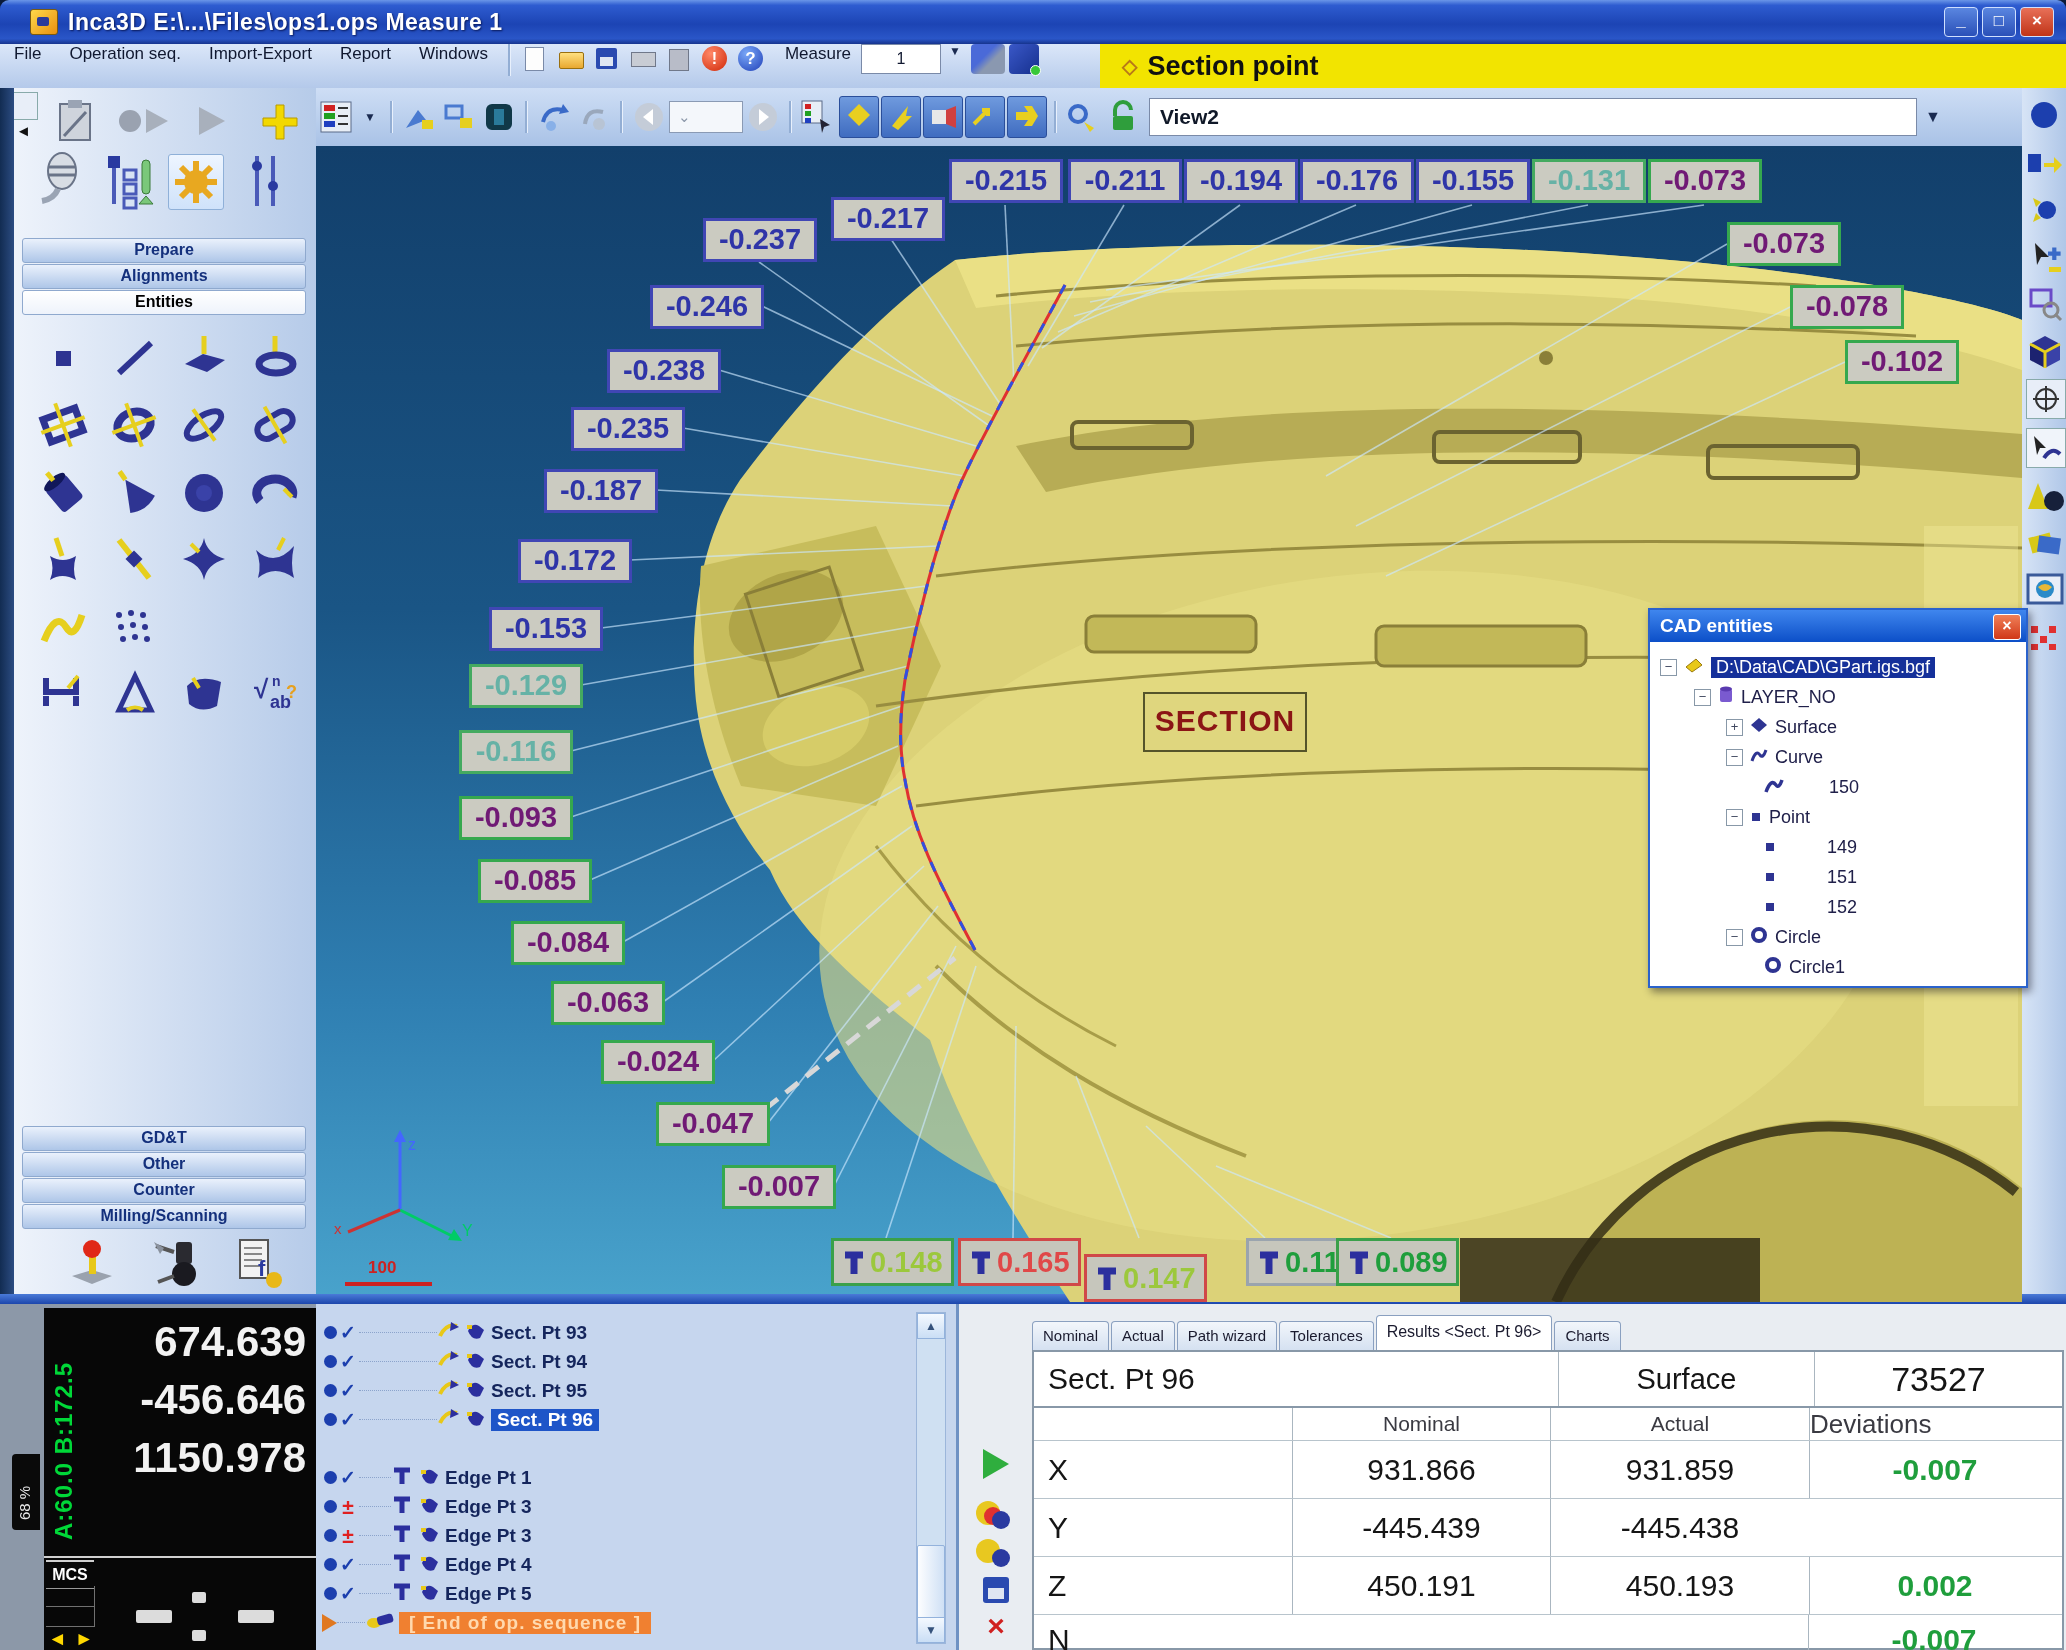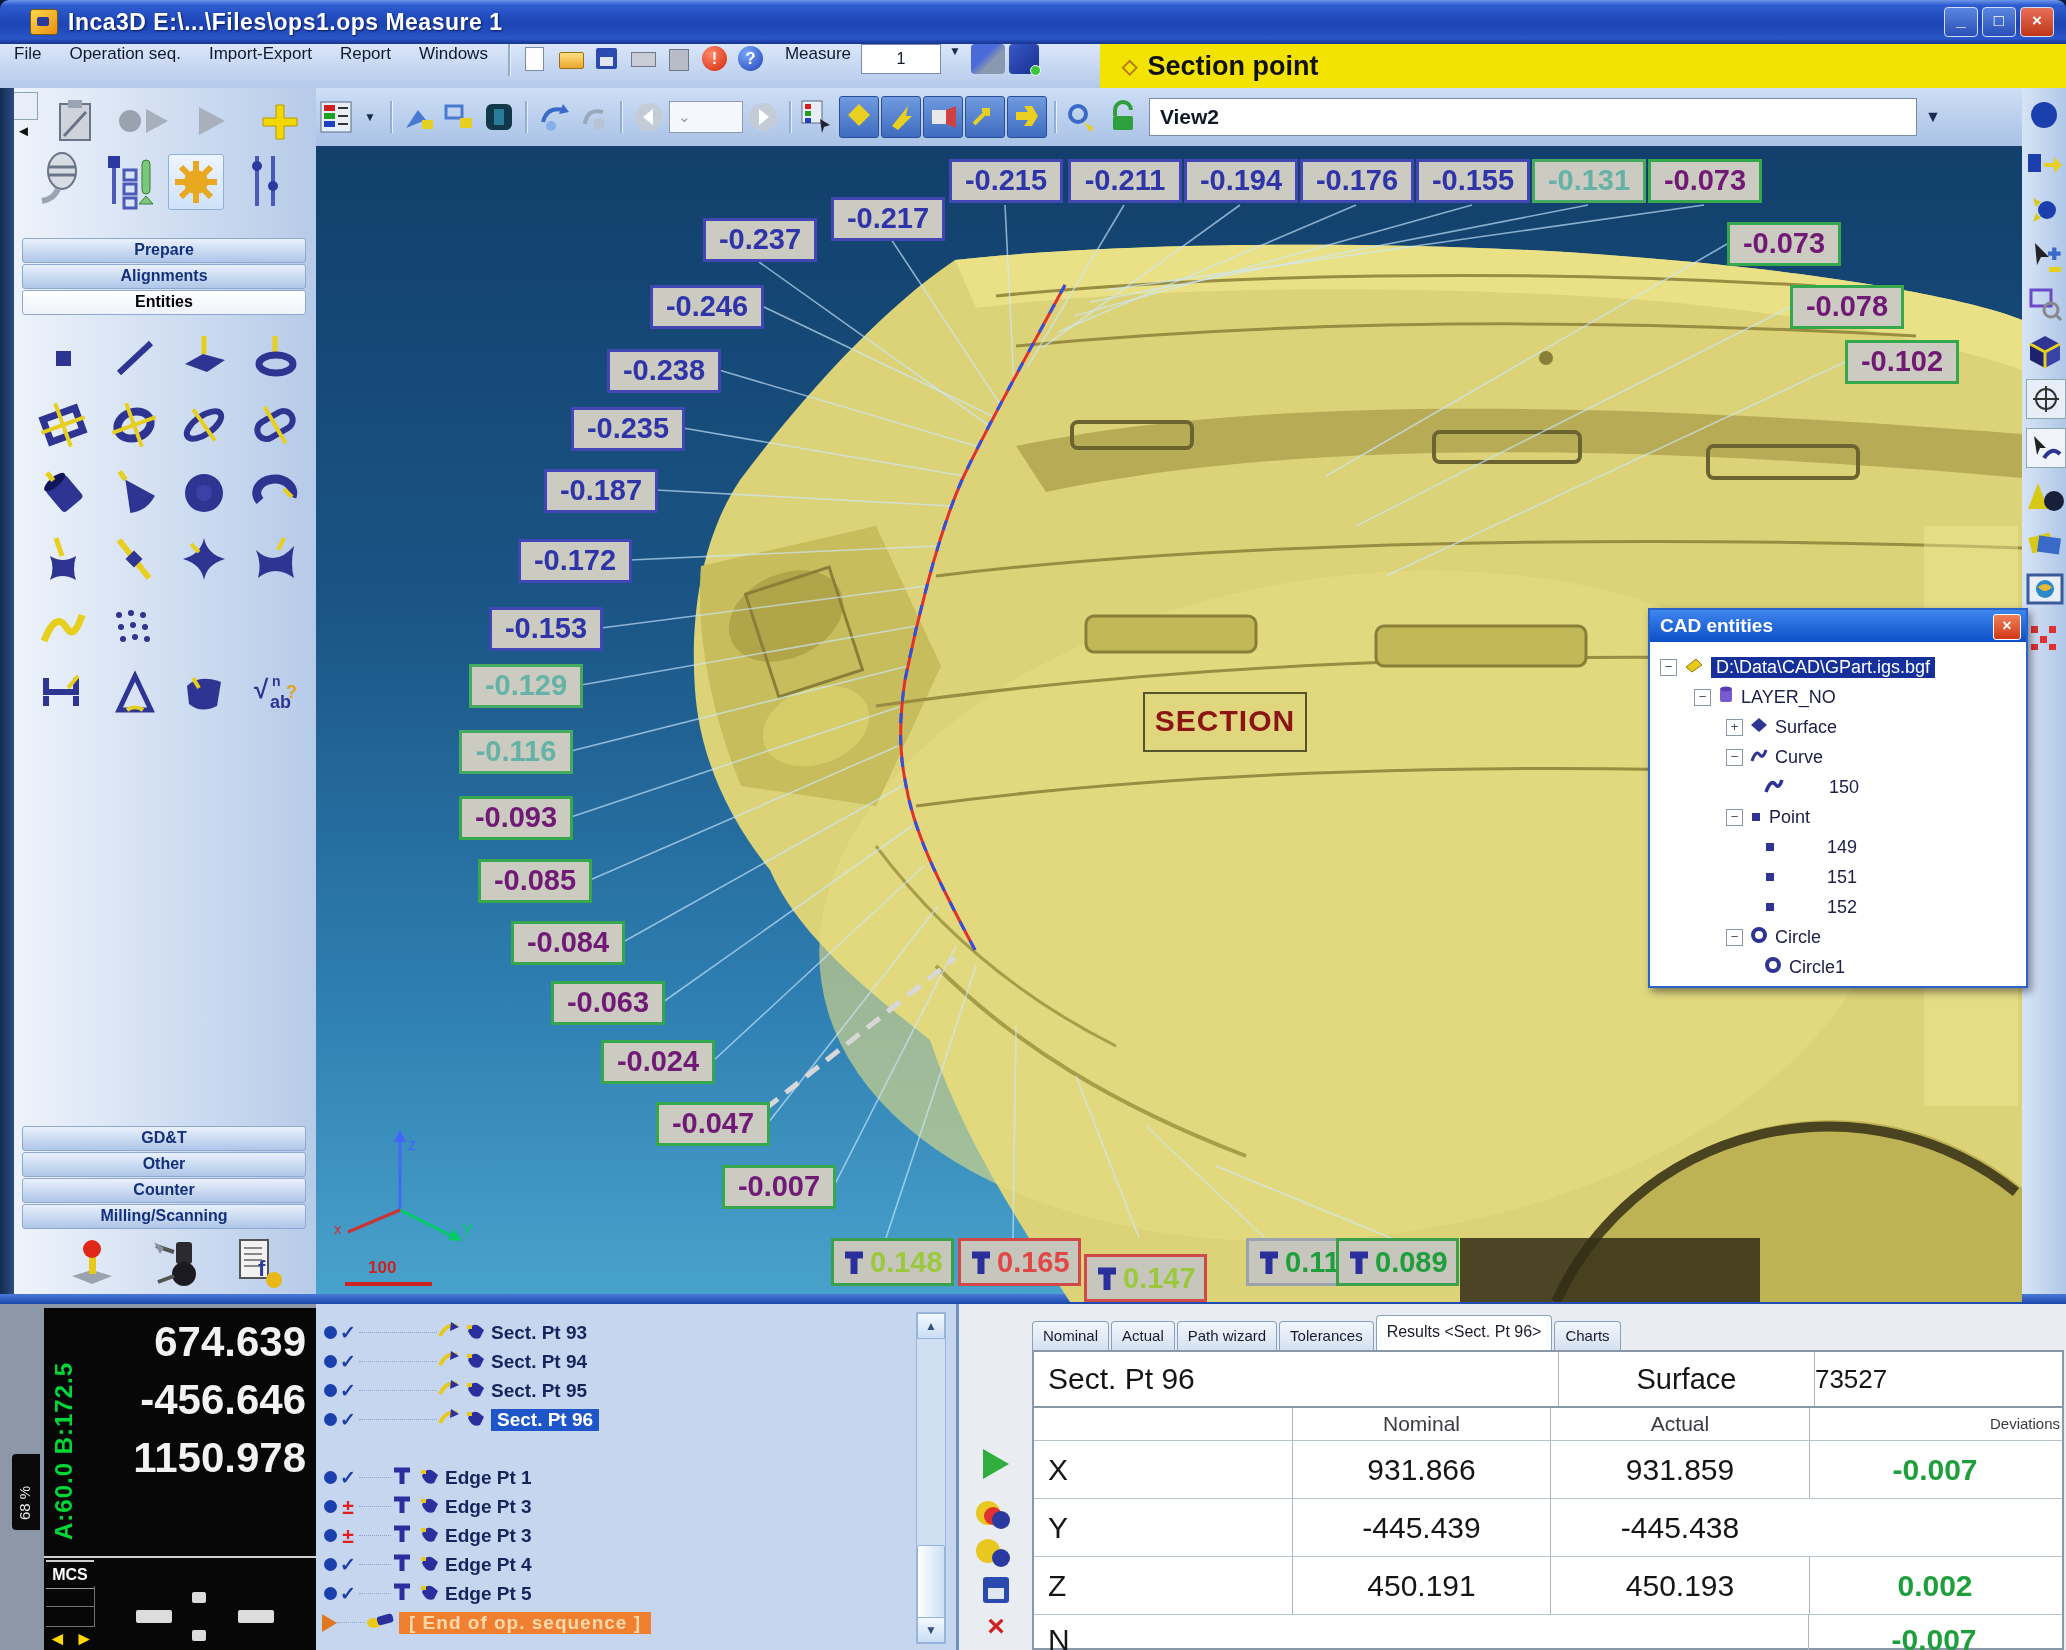--- a/index.html
+++ b/index.html
@@ -1052,27 +1052,27 @@
     <span class="tab">Path wizard</span>
     <span class="tab">Tolerances</span>
     <span class="tab active">Results  &lt;Sect. Pt 96&gt;</span>
     <span class="tab">Charts</span>
   </div>
 
   <div id="rtable">
     <div class="rrow" style="height:54px;border-bottom:2px solid #8898a8;">
       <div class="rcell" style="width:516px;font-size:30px;color:#151515;padding-left:14px;line-height:54px;">Sect. Pt 96</div>
       <div class="rcell bl" style="width:258px;font-size:29px;color:#151515;text-align:center;line-height:54px;">Surface</div>
-      <div class="rcell bl" style="width:250px;font-size:26px;color:#151515;text-align:left;line-height:54px;">73527</div>
+      <div class="rcell bl" style="width:250px;font-size:34px;color:#151515;text-align:center;line-height:54px;">73527</div>
     </div>
     <div class="rrow" style="height:32px;">
       <div class="rcell" style="width:258px;"></div>
       <div class="rcell bl" style="width:257px;font-size:21px;color:#3a3a42;text-align:center;line-height:32px;">Nominal</div>
       <div class="rcell bl" style="width:258px;font-size:21px;color:#3a3a42;text-align:center;line-height:32px;">Actual</div>
-      <div class="rcell bl" style="width:250px;font-size:15px;color:#3a3a42;text-align:right;line-height:32px;">Deviations</div>
+      <div class="rcell bl" style="width:250px;font-size:26px;color:#3a3a42;text-align:left;line-height:32px;">Deviations</div>
     </div>
     <div class="rrow" style="height:57px;">
       <div class="rcell axis" style="width:244px;line-height:57px;">X</div>
       <div class="rcell bl num" style="width:257px;line-height:57px;">931.866</div>
       <div class="rcell bl num" style="width:258px;line-height:57px;">931.859</div>
       <div class="rcell bl dev" style="width:250px;line-height:57px;">-0.007</div>
     </div>
     <div class="rrow" style="height:57px;">
       <div class="rcell axis" style="width:244px;line-height:57px;">Y</div>
       <div class="rcell bl num" style="width:257px;line-height:57px;">-445.439</div>

